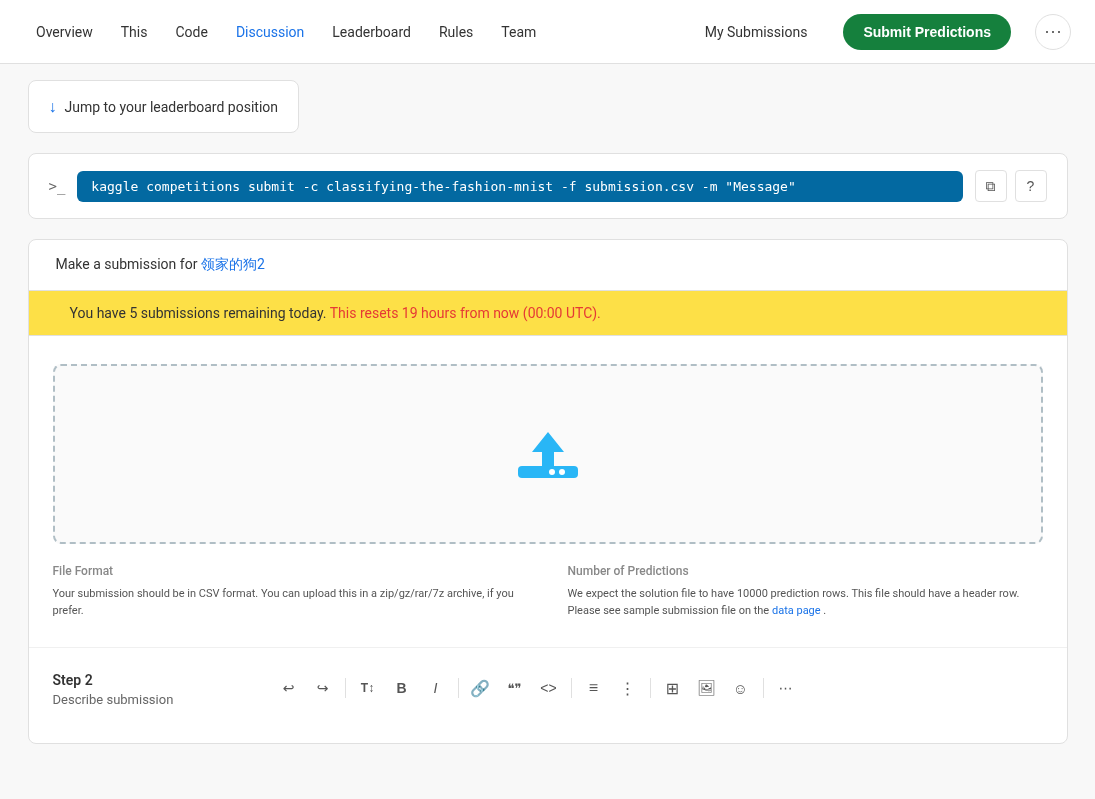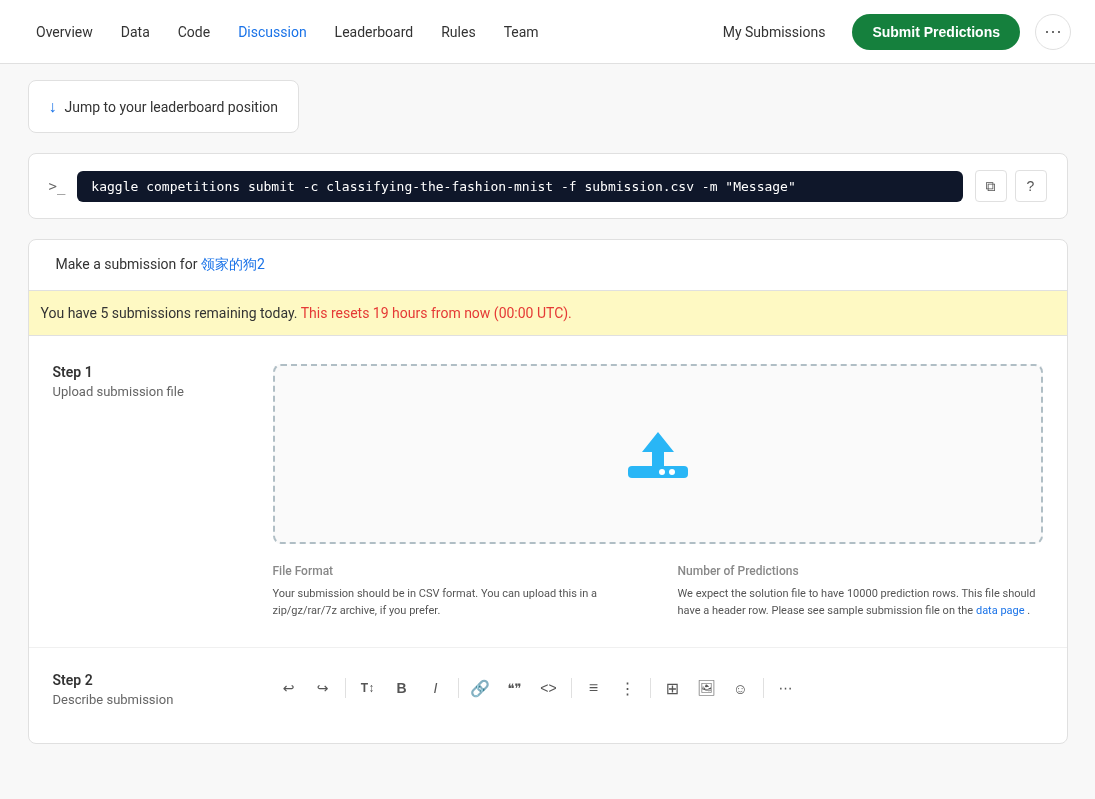--- a/index.html
+++ b/index.html
@@ -31,21 +31,21 @@
       text-decoration: none;
       font-size: 14px;
       border-radius: 4px;
       cursor: pointer;
       white-space: nowrap;
     }
     .nav-link.discussion { color: #1a73e8; }
     .nav-right {
       display: flex;
       align-items: center;
-      gap: 15px;
+      gap: 24px;
     }
     .my-submissions-link {
       color: #333;
       text-decoration: none;
       font-size: 14px;
       cursor: pointer;
       padding: 8px 12px;
     }
     .submit-btn {
       background: #15803d;
@@ -111,21 +111,21 @@
       align-items: center;
       gap: 12px;
     }
     .cli-prompt {
       color: #666;
       font-family: monospace;
       font-size: 14px;
       white-space: nowrap;
     }
     .cli-command {
-      background: #0f172a;
+      background: #0369a1;
       color: #fff;
       font-family: monospace;
       font-size: 13px;
       padding: 8px 14px;
       border-radius: 6px;
       flex: 1;
     }
     .cli-icons {
       display: flex;
       gap: 8px;
@@ -158,22 +158,22 @@
       border-bottom: 1px solid #e0e0e0;
       font-size: 14px;
       color: #333;
     }
     .submission-header a {
       color: #1a73e8;
       text-decoration: none;
     }
 
     .alert-bar {
-      background: #fef9c3;
-      padding: 14px 12px;
+      background: #fde047;
+      padding: 14px 41px;
       font-size: 14px;
       color: #333;
       border-bottom: 1px solid #e0e0e0;
     }
     .alert-bar .reset-text {
       color: #e53935;
     }
 
     .submission-body {
       padding: 28px 24px;
@@ -289,21 +289,21 @@
       background: #e0e0e0;
       margin: 0 4px;
     }
   </style>
 </head>
 <body>
 
 <nav class="top-nav">
   <div class="nav-links">
     <a class="nav-link">Overview</a>
-    <a class="nav-link">Data</a>
+    <a class="nav-link">This</a>
     <a class="nav-link">Code</a>
     <a class="nav-link discussion">Discussion</a>
     <a class="nav-link">Leaderboard</a>
     <a class="nav-link">Rules</a>
     <a class="nav-link">Team</a>
   </div>
   <div class="nav-right">
     <a class="my-submissions-link">My Submissions</a>
     <button class="submit-btn">Submit Predictions</button>
     <button class="more-btn">
@@ -342,24 +342,20 @@
       <a href="#">领家的狗2</a>
     </div>
 
     <div class="alert-bar">
       <span>You have 5 submissions remaining today.</span>
       <span class="reset-text"> <span>This resets 19 hours from now (00:00 UTC).</span></span>
     </div>
 
     <div class="submission-body">
       <div class="step-row">
-        <div class="step-left">
-          <div class="step-label">Step 1</div>
-          <div class="step-sublabel">Upload submission file</div>
-        </div>
         <div style="flex:1;">
 
           <div class="upload-zone">
             <div class="upload-icon-svg">
 
               <svg width="72" height="60" viewBox="0 0 72 60" fill="none" xmlns="http://www.w3.org/2000/svg">
 
                 <rect x="6" y="42" width="60" height="12" rx="4" fill="#29b6f6"></rect>
 
                 <circle cx="40" cy="48" r="3" fill="#fff"></circle>

